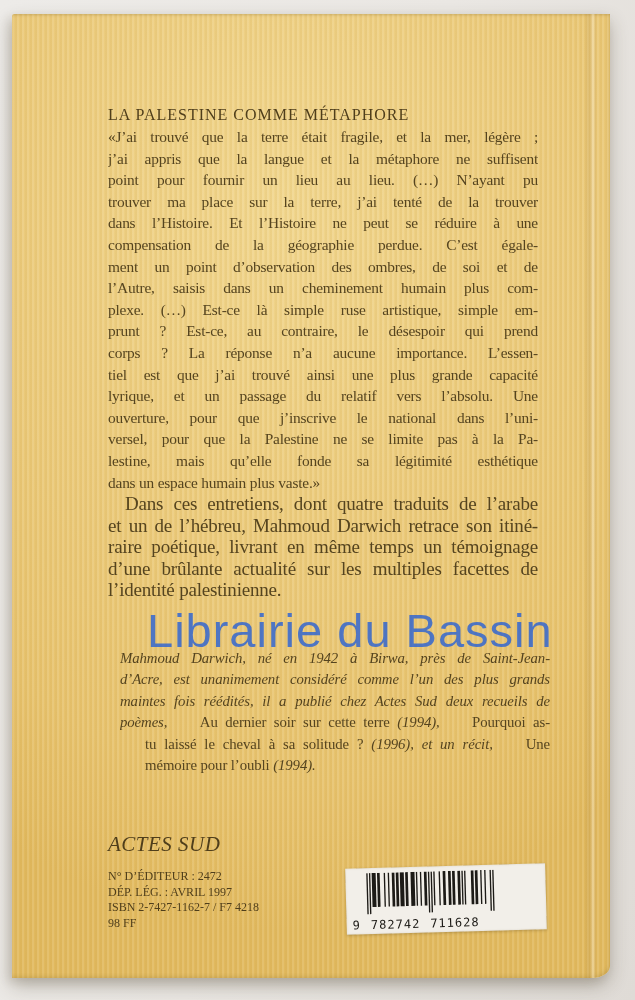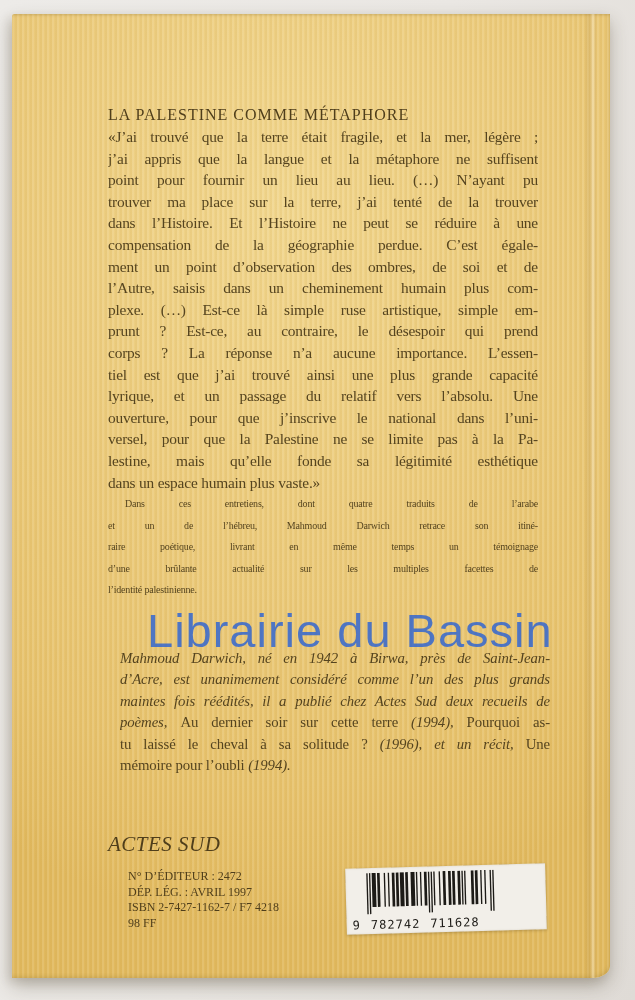--- a/index.html
+++ b/index.html
@@ -38,37 +38,37 @@
   }
   .title{
     position:absolute;left:96px;top:92px;margin:0;
     font-size:16px;font-weight:normal;letter-spacing:1px;color:#4f3e1b;
     white-space:nowrap;
   }
   .textblock{
     position:absolute;left:96px;width:430px;color:#55441f;
   }
   .quote{top:112px;font-size:15.4px;line-height:21.6px;letter-spacing:-0.2px;}
-  .para2{top:479px;font-size:10px;line-height:21.6px;letter-spacing:-0.2px;}
+  .para2{top:479px;font-size:19px;line-height:21.6px;letter-spacing:-0.2px;}
   .bio{top:634px;font-size:14.8px;line-height:21.4px;letter-spacing:-0.1px;font-style:italic;margin-left:12px;}
   .quote .line,.para2 .line{height:21.6px;}
   .bio .line{height:21.4px;}
   .line{
     text-align:justify;text-align-last:justify;overflow:hidden;
   }
   .textblock .line:last-child{text-align-last:left;}
   .para2 .line:first-child{text-indent:17px;}
-  .rm{font-style:normal;}
+  .rm{font-style:normal;padding-left:25px;}
   .publisher{
     position:absolute;left:96px;top:818px;
     font-style:italic;font-size:21px;letter-spacing:0.5px;color:#4f3e1b;
   }
   .colophon{
     position:absolute;left:96px;top:855px;width:240px;
-    font-size:12px;line-height:15.6px;color:#4f3e1b;margin-left:20px;
+    font-size:12px;line-height:15.6px;color:#4f3e1b;
   }
   .colophon .line{text-align:left;text-align-last:auto;height:15.6px;}
   
   .barcode-label{
     position:absolute;left:334px;top:852px;width:200px;height:66px;
     background:#f2efe9;transform:rotate(-1.6deg);
     box-shadow:0 1px 3px rgba(80,60,20,0.3), inset 0 0 2px rgba(120,100,60,0.2);
   }
   .barcode-label svg{position:absolute;left:16px;top:5px;}
   .barcode-digits{

